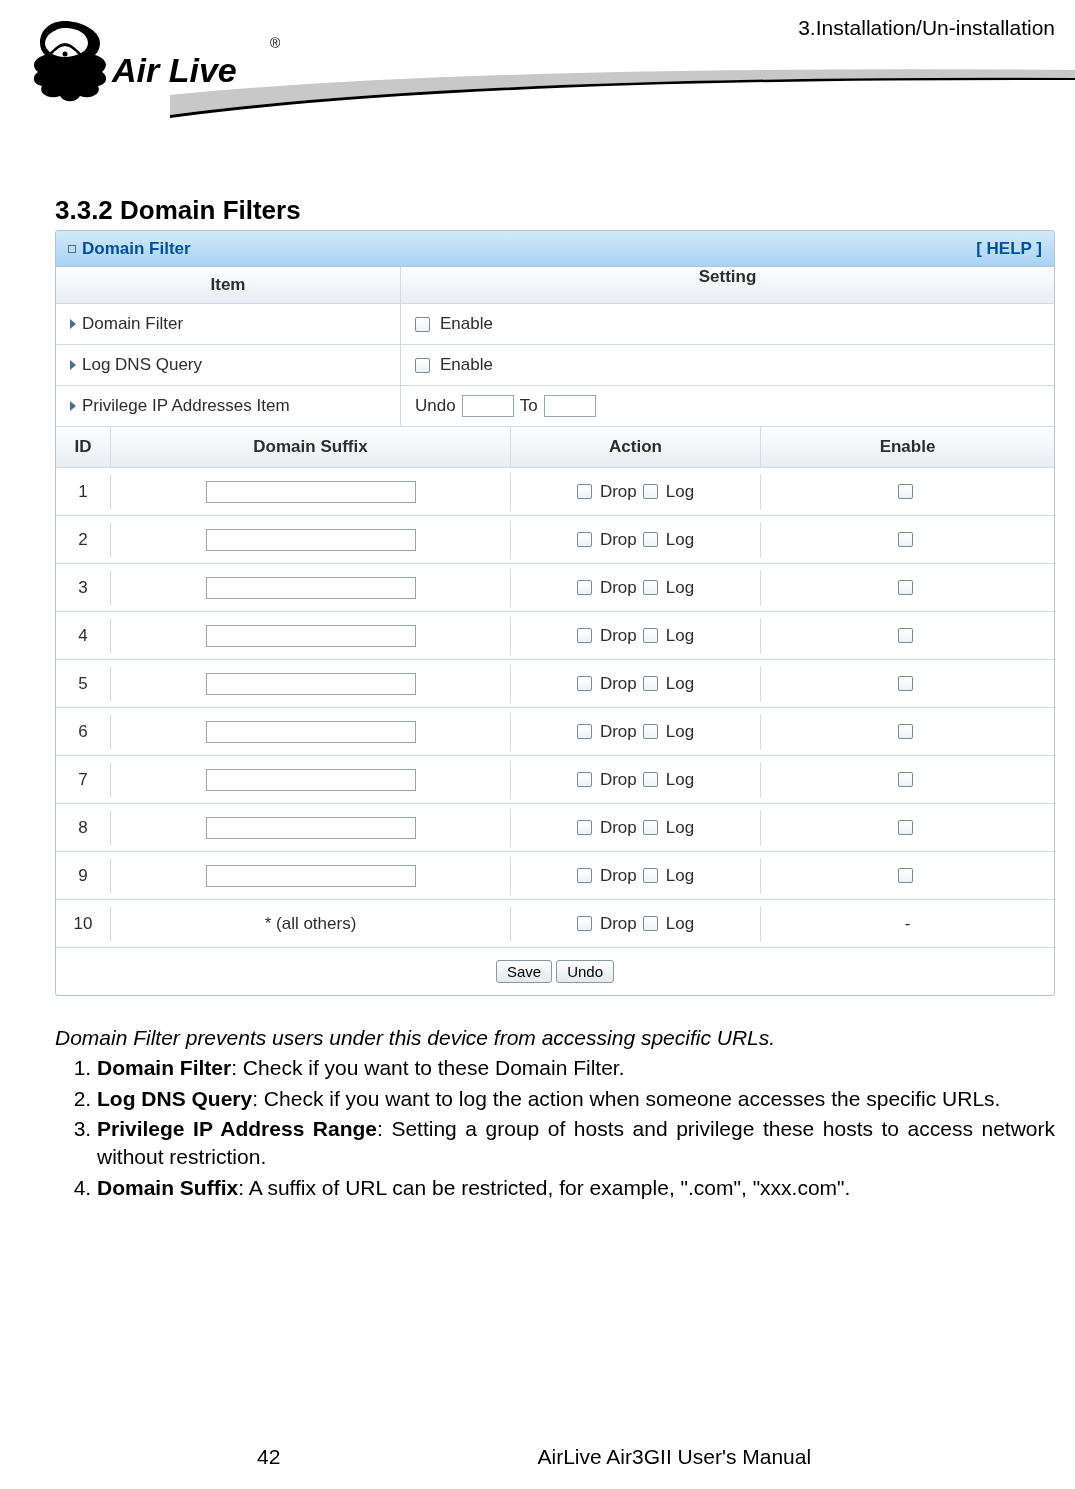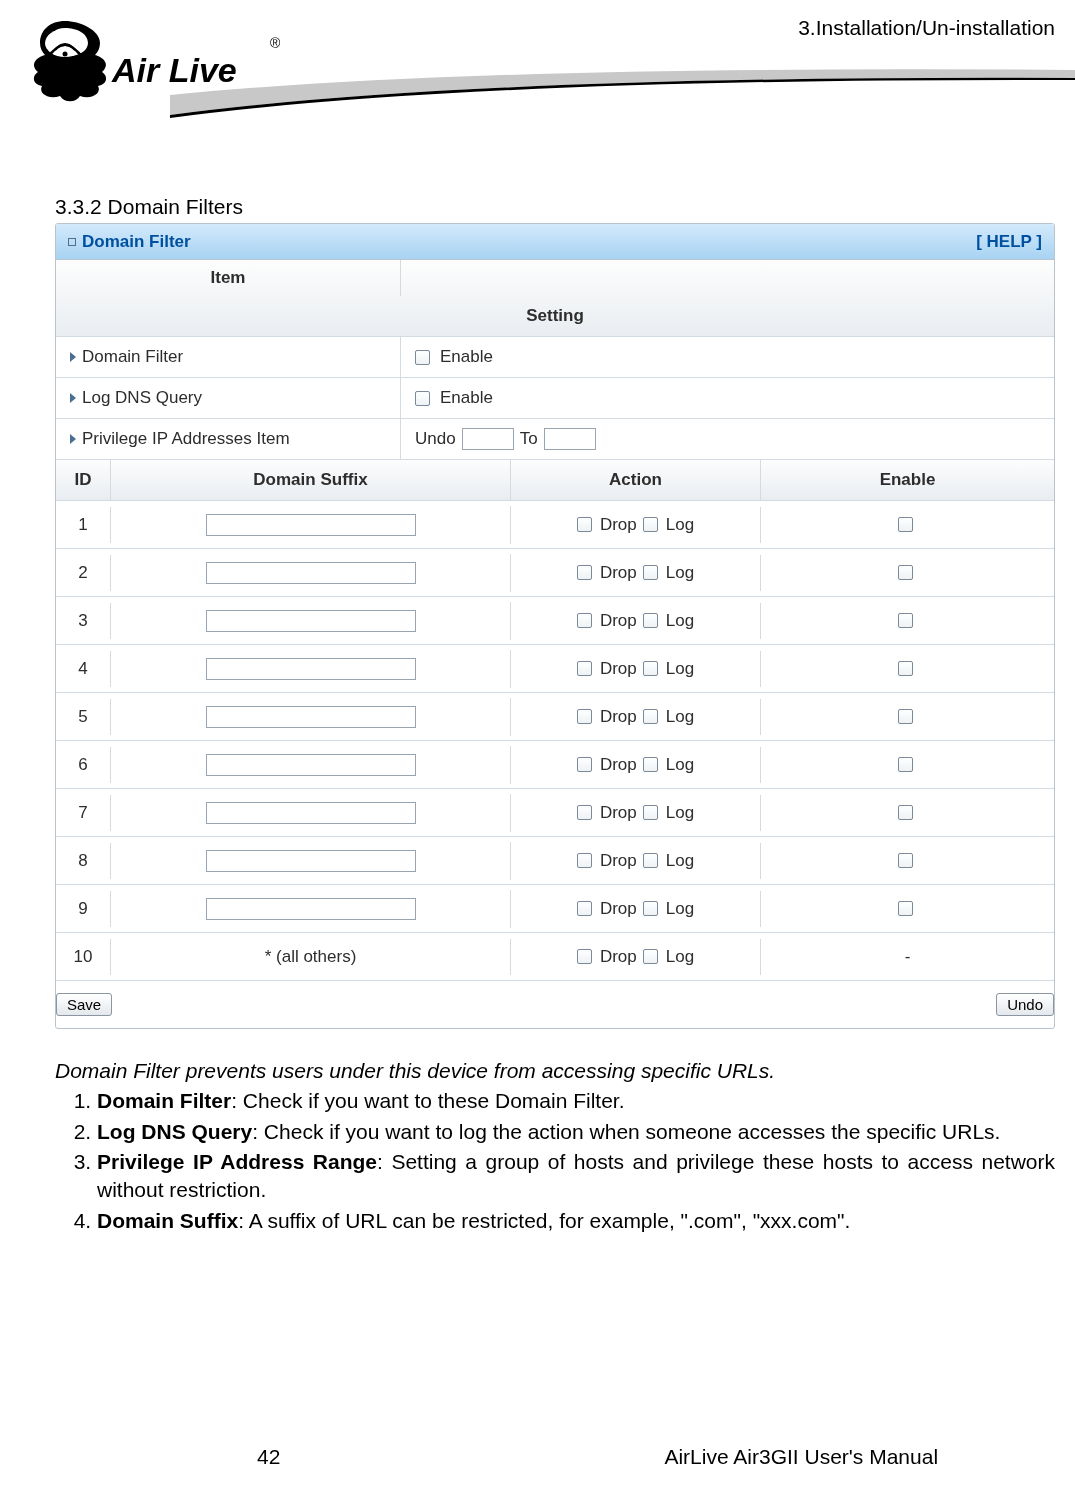--- a/index.html
+++ b/index.html
@@ -36,22 +36,22 @@
     height: 80px;
     pointer-events: none;
   }
   .content {
     position: absolute;
     top: 195px;
     left: 55px;
     right: 20px;
   }
   .section-title {
-    font-size: 21px;
-    font-weight: normal;
+    font-size: 26px;
+    font-weight: bold;
     margin: 0 0 4px 0;
   }
   .screenshot-panel {
     border: 1px solid #b8c3cc;
     border-radius: 3px;
     background: #fff;
     font-size: 17px;
     color: #2d2d2d;
   }
   .panel-titlebar {
@@ -76,24 +76,23 @@
     display: flex;
     align-items: stretch;
     border-bottom: 1px solid #d3dbe1;
   }
   .settings-header {
     display: flex;
     border-bottom: 1px solid #d3dbe1;
     background: linear-gradient(#fdfdfd, #e9edf1);
     font-weight: bold;
     text-align: center;
-    flex-direction: column;
   }
   .settings-header .col-item { width: 345px; padding: 8px 0; border-right: 1px solid #d3dbe1; }
-  .settings-header .col-setting { flex: 1; padding: 10px 0; }
+  .settings-header .col-setting { flex: 1; padding: 0 0; }
   .settings-row .item-cell {
     width: 345px;
     padding: 10px 14px;
     border-right: 1px solid #d3dbe1;
     display: flex;
     align-items: center;
     gap: 6px;
   }
   .settings-row .setting-cell {
     flex: 1;
@@ -154,21 +153,21 @@
   .grid-row .col-ds input.txt { width: 210px; }
   .action-group {
     display: flex;
     gap: 4px;
     align-items: center;
     justify-content: center;
   }
   .button-row {
     padding: 12px 0;
     display: flex;
-    justify-content: space-between;
+    justify-content: center;
     gap: 4px;
   }
   button.winbtn {
     font-size: 15px;
     padding: 2px 10px;
     border: 1px solid #8a96a2;
     border-radius: 3px;
     background: linear-gradient(#fff,#e4e8ec);
     cursor: pointer;
   }
@@ -181,21 +180,21 @@
   .body-text ol { margin: 0; padding-left: 42px; }
   .body-text li { margin-bottom: 2px; text-align: justify; }
   .footer {
     position: absolute;
     bottom: 20px;
     left: 0; right: 0;
     display: flex;
     font-size: 21px;
   }
   .footer .pg { flex-basis: 50%; text-align: center; }
-  .footer .rt { flex-basis: 50%; text-align: center; padding-right: 10px; }
+  .footer .rt { flex-basis: 50%; text-align: left; padding-right: 10px; }
 </style>
 </head>
 <body>
 
 <div class="page">
 
   <div class="header-text">3.Installation/Un-installation</div>
 
   <div class="logo-block">
     <svg class="logo-svg" width="260" height="90" viewBox="0 0 260 90">

